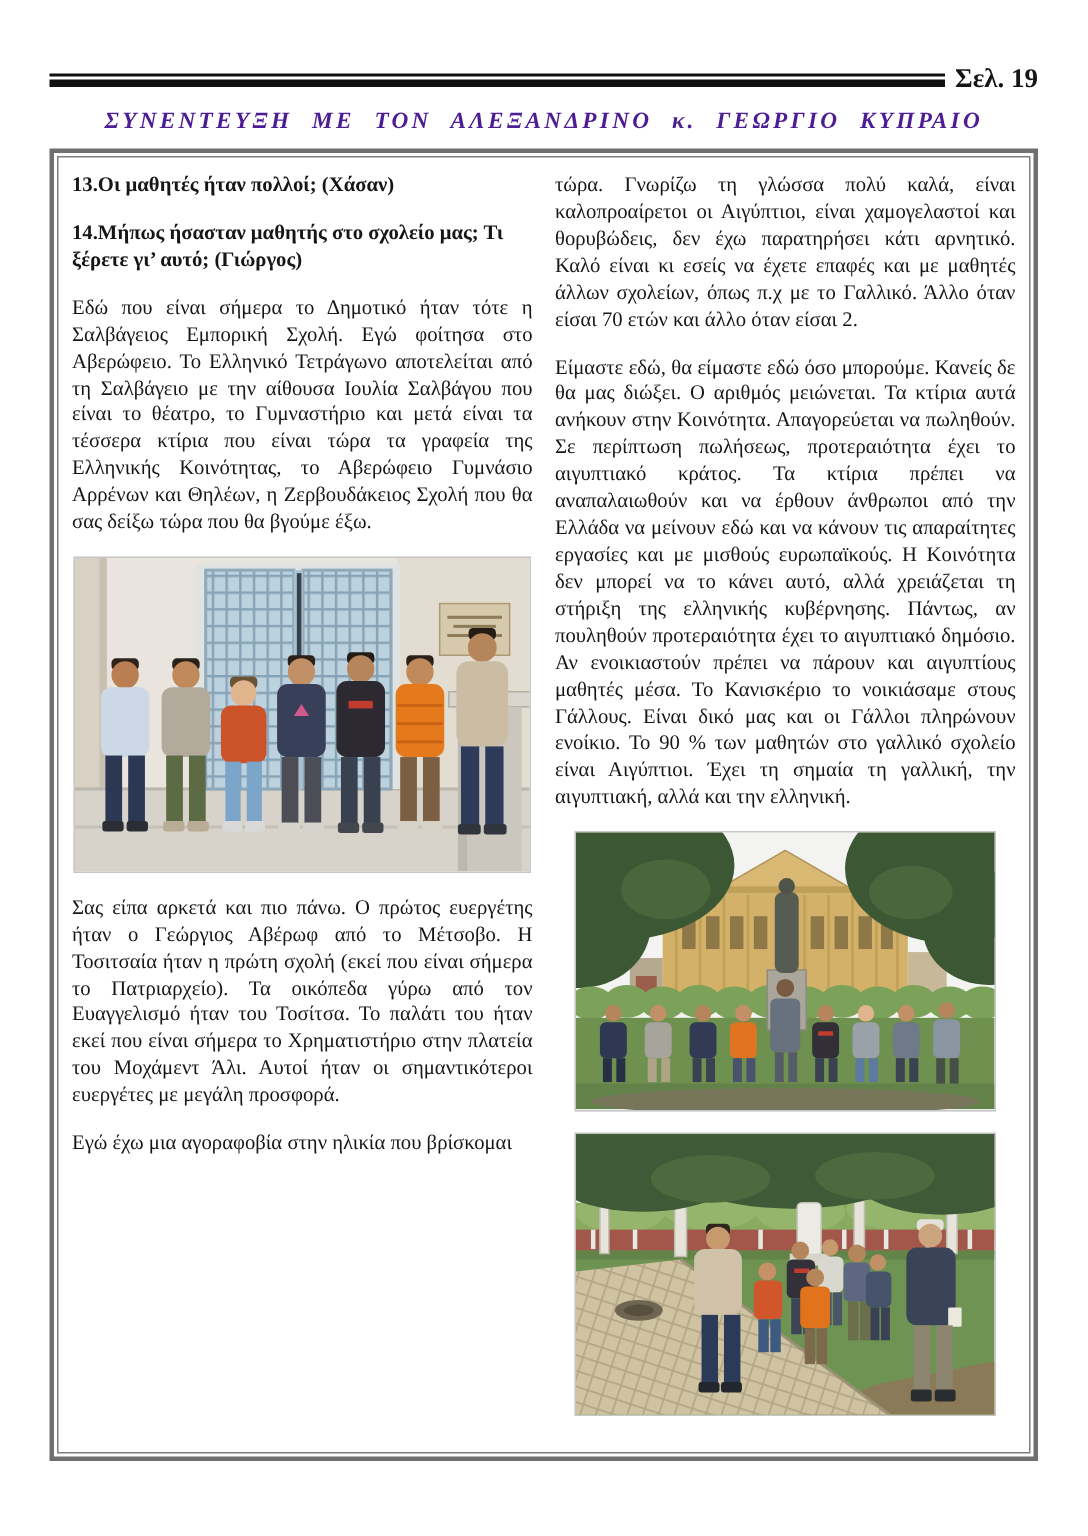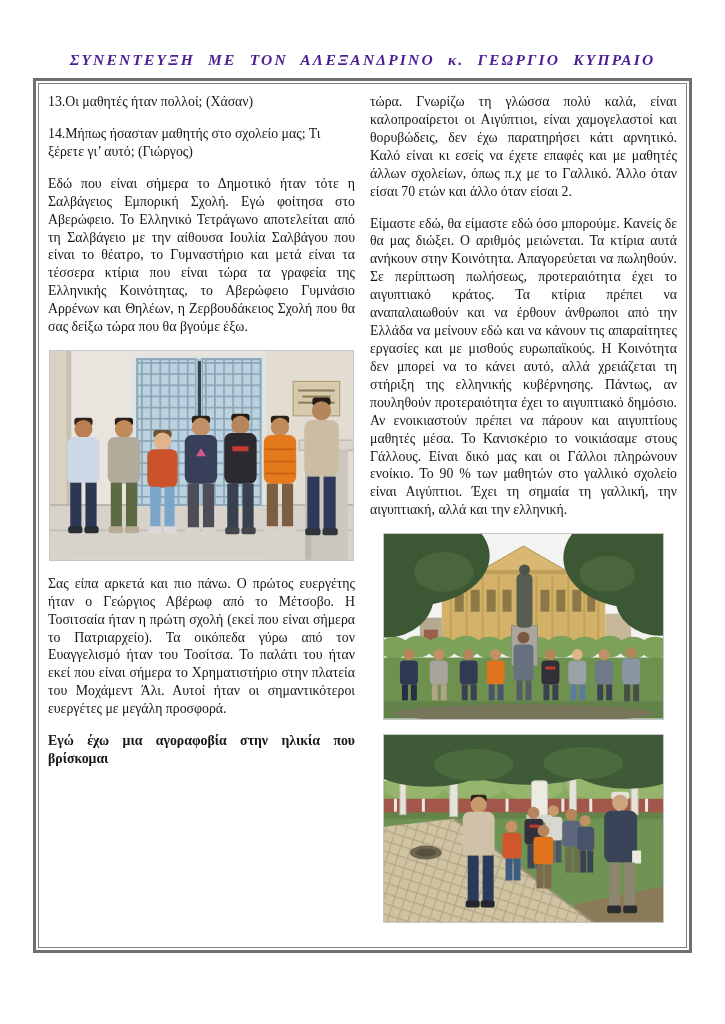--- a/index.html
+++ b/index.html
@@ -8,34 +8,38 @@
   
   .header-row{display:flex;align-items:center;}
   .header-rules{flex:1;height:9px;border-top:2px solid #111;border-bottom:5px solid #111;box-sizing:border-box;margin-top:1px;}
   .page-number{white-space:nowrap;padding-left:7px;font-weight:bold;font-size:18px;}
   .title{margin:9px 0 9px;text-align:center;color:#4c1d95;font-weight:bold;font-style:italic;font-size:15.5px;letter-spacing:2.2px;word-spacing:7px;white-space:nowrap;}
   
   .content-box{border:3px solid #6f6f6f;padding:2px;background:#fff;}
   .content-inner{border:1px solid #7e7e7e;padding:9px 9px 10px;display:flex;gap:15px;}
   .col{flex:1;min-width:0;font-size:13.8px;line-height:1.3;text-align:justify;}
   .col p{margin:0 0 14px;}
-  .col p:last-child{margin-bottom:0;font-weight:bold;}
-  .q{font-weight:normal;text-align:left;}
+  .col p:last-child{margin-bottom:0;}
+  .q{font-weight:bold;text-align:left;}
   .qi{font-style:italic;}
   
   .photo{border:1px solid #c6c6c6;background:#eee;line-height:0;margin:2px auto 14px;}
   .photo svg{display:block;width:100%;height:auto;}
   .photo-entrance{width:99%;}
   .photo-sm{width:279px;max-width:96%;}
 </style>
 </head>
 <body>
 
 <div class="page">
 
+  <div class="header-row">
+    <div class="header-rules"></div>
+    <div class="page-number">Σελ. 19</div>
+  </div>
 
   <div class="title">ΣΥΝΕΝΤΕΥΞΗ ΜΕ ΤΟΝ ΑΛΕΞΑΝΔΡΙΝΟ κ. ΓΕΩΡΓΙΟ ΚΥΠΡΑΙΟ</div>
 
   <div class="content-box">
     <div class="content-inner">
 
       <div class="col">
         <p class="q">13.Οι μαθητές ήταν πολλοί; (Χάσαν)</p>
         <p class="q">14.Μήπως ήσασταν μαθητής στο σχολείο μας; Τι ξέρετε γι’ αυτό; (Γιώργος)</p>
         <p class="a">Εδώ που είναι σήμερα το Δημοτικό ήταν τότε η Σαλβάγειος Εμπορική Σχολή. Εγώ φοίτησα στο Αβερώφειο. Το Ελληνικό Τετράγωνο αποτελείται από τη Σαλβάγειο με την αίθουσα Ιουλία Σαλβάγου που είναι το θέατρο, το Γυμναστήριο και μετά είναι τα τέσσερα κτίρια που είναι τώρα τα γραφεία της Ελληνικής Κοινότητας, το Αβερώφειο Γυμνάσιο Αρρένων και Θηλέων, η Ζερβουδάκειος Σχολή που θα σας δείξω τώρα που θα βγούμε έξω.</p>

